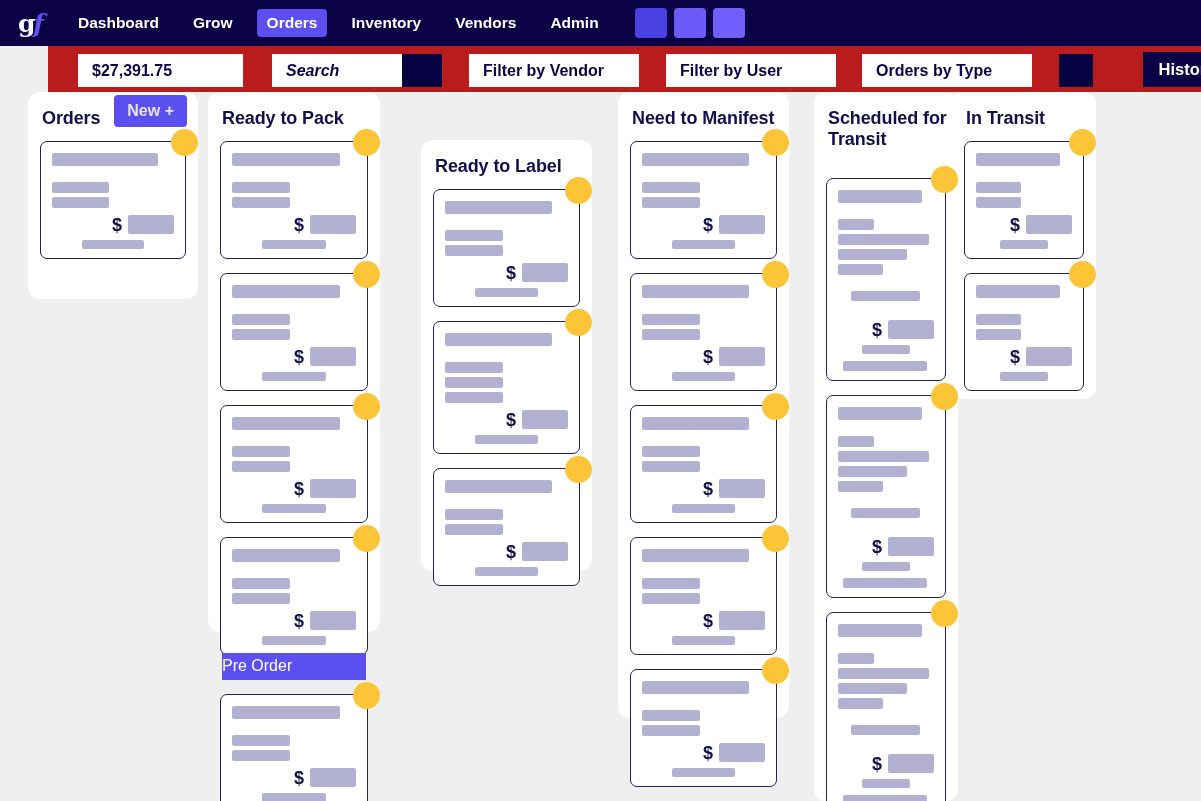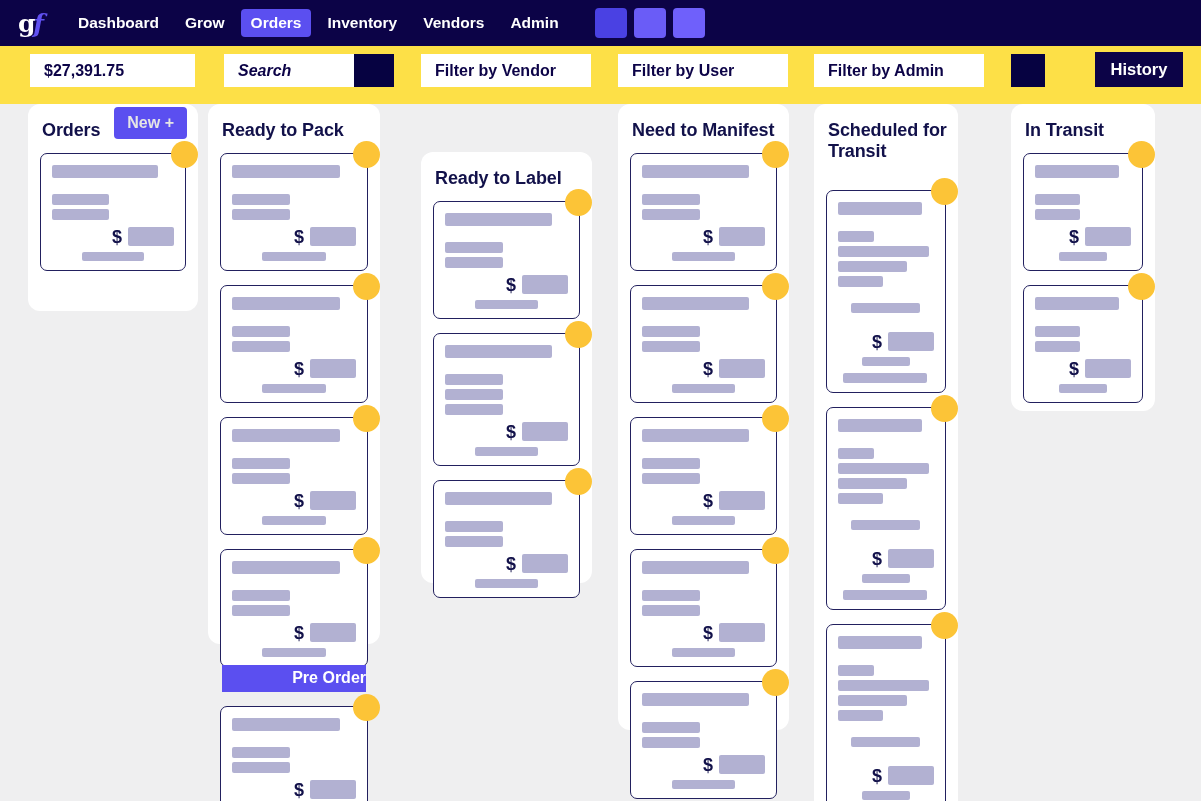--- a/index.html
+++ b/index.html
@@ -44,26 +44,27 @@
   .navitem.active { background: #5b4ff0; }
 
   #navsquares { display: flex; gap: 7px; margin-left: 20px; }
   .navsq { width: 32px; height: 30px; border-radius: 4px; }
   .navsq.s1 { background: #4a41e3; }
   .navsq.s2 { background: #6a5cf7; }
   .navsq.s3 { background: #6f60fb; }
 
   
   #filterbar {
-    height: 58px;
+    height: 46px;
     display: flex;
     align-items: center;
     padding: 0;
     position: relative;
-    background: #fde047;
+    background: #b91c1c;
+    margin-left: 48px;
   }
   .fcell {
     height: 33px;
     background: #ffffff;
     display: flex;
     align-items: center;
     color: #0c0347;
     font-size: 16px;
     font-weight: bold;
     padding-left: 14px;
@@ -161,37 +162,37 @@
   .footrow { display: flex; justify-content: center; margin-top: 6px; }
   .bar.foot { width: 51%; height: 9px; }
 
   .botrow { margin-top: 7px; }
   .bar.bot { width: 88%; height: 10px; margin-left: 5%; }
 
   .preorder {
     background: #5b4ff0;
     color: #ffffff;
     font-size: 16px;
-    font-weight: bold;
-    text-align: right;
+    font-weight: normal;
+    text-align: left;
     padding: 4px 0 5px 0;
     margin: -2px 2px 0 2px;
     position: relative;
     z-index: 3;
   }
 </style>
 </head>
 <body>
 
 <div id="topnav">
   <div id="logo">
     <span class="g">g</span>
       <span class="f">f</span>
   </div>
-  <div id="navitems" style="display: flex; align-items: flex-start;">
+  <div id="navitems" style="display: flex; align-items: flex-start; gap: 8px;">
       <div class="navitem">Dashboard</div>
       <div class="navitem">Grow</div>
       <div class="navitem active">Orders</div>
       <div class="navitem">Inventory</div>
       <div class="navitem">Vendors</div>
       <div class="navitem">Admin</div>
     </div>
   <div id="navsquares">
     <div class="navsq s1"></div>
     <div class="navsq s2"></div>
@@ -200,21 +201,21 @@
 </div>
 
 <div id="filterbar">
   <div class="fcell" style="left:30px; width:165px;">$27,391.75</div>
 
   <div class="fcell" style="left:224px; width:130px;font-style:italic;">Search</div>
   <div class="fsquare" style="left:354px;"></div>
 
   <div class="fcell" style="left:421px; width:170px;">Filter by Vendor</div>
   <div class="fcell" style="left:618px; width:170px;">Filter by User</div>
-  <div class="fcell" style="left:814px; width:170px;">Filter by Admin</div>
+  <div class="fcell" style="left:814px; width:170px;">Orders by Type</div>
 
   <div class="fsquare" style="left:1011px; width:34px;"></div>
 
   <div id="history-btn">History</div>
 </div>
 
 <div id="board">
     <div class="column" style="left: 28px; width: 170px; height: 207px;">
       <div class="col-head">Orders</div>
       <div id="new-btn">New +</div>
@@ -521,21 +522,21 @@
               <div class="bar foot"></div>
             </div>
             <div class="botrow">
               <div class="bar bot"></div>
             </div>
           </div>
           <div class="dot"></div>
         </div>
       </div>
     </div>
-    <div class="column" style="left: 1011px; width: 144px; height: 307px;">
+    <div class="column" style="left: 952px; width: 144px; height: 307px;">
       <div class="col-head">In Transit</div>
       <div class="cards">
         <div class="card-wrap">
           <div class="card">
             <div class="bar title"></div>
             <div class="bar s"></div>
             <div class="bar s"></div>
             <div class="pricerow">
               <span class="dollar">$</span>
               <div class="bar price"></div>

